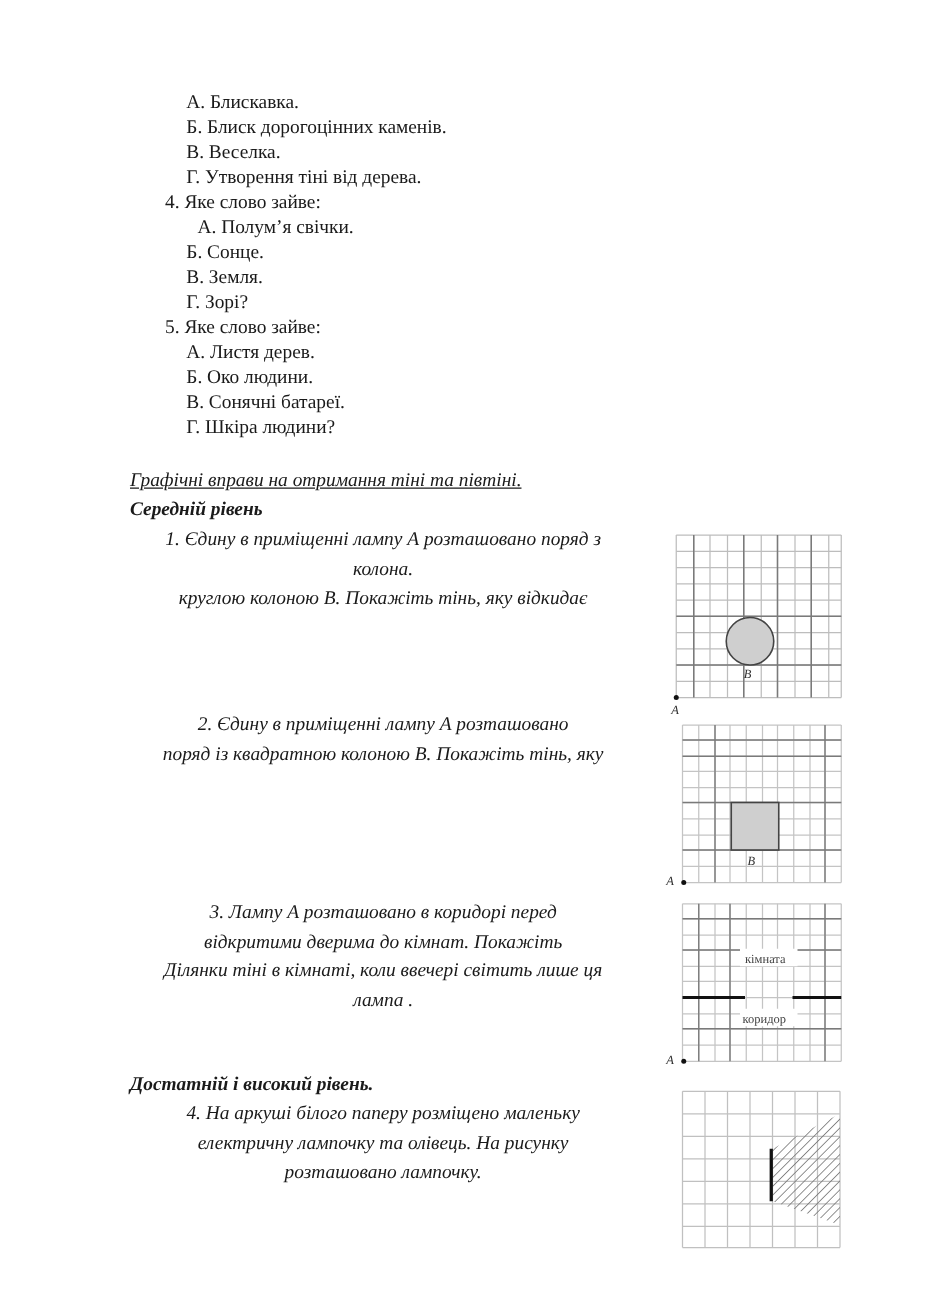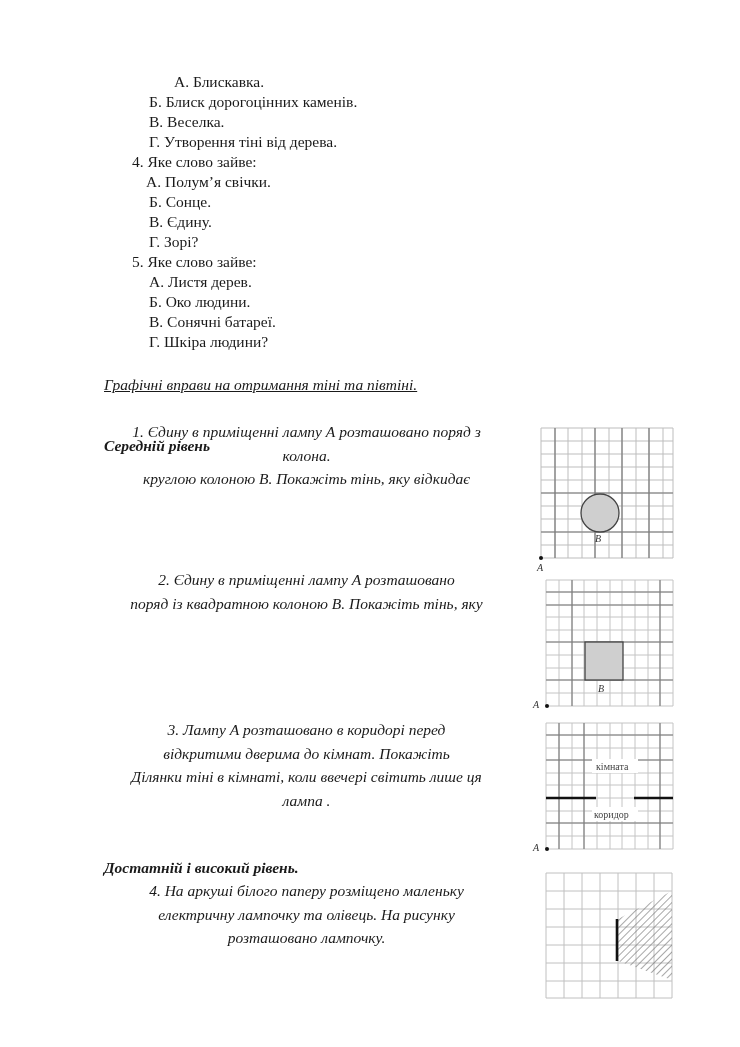--- a/index.html
+++ b/index.html
@@ -9,39 +9,39 @@
   .it { font-style: italic; text-align: center; }
   .bold { font-weight: bold; }
   .ul { text-decoration: underline; }
   .para { position: absolute; left: 104px; width: 405px; font-size: 15.5px; line-height: 23.5px; font-style: italic; text-align: center; }
   .fig { position: absolute; }
   svg text { font-family: "Liberation Serif", "DejaVu Serif", serif; }
 </style>
 </head>
 <body>
 
-<div class="line" style="left:149px; top:72px;margin-left:25px;">А. Блискавка.</div>
+<div class="line" style="left:149px; top:72px;">А. Блискавка.</div>
 <div class="line" style="left:149px; top:92px;">Б. Блиск дорогоцінних каменів.</div>
 <div class="line" style="left:149px; top:112px;">В. Веселка.</div>
 <div class="line" style="left:149px; top:132px;">Г. Утворення тіні від дерева.</div>
 
 <div class="line" style="left:132px; top:152px;">4. Яке слово зайве:</div>
-<div class="line" style="left:146px; top:172px;text-align:center;">А. Полум’я свічки.</div>
+<div class="line" style="left:158px; top:172px;text-align:center;">А. Полум’я свічки.</div>
 <div class="line" style="left:149px; top:192px;">Б. Сонце.</div>
-<div class="line" style="left:149px; top:212px;">В. Єдину.</div>
+<div class="line" style="left:149px; top:212px;">В. Земля.</div>
 <div class="line" style="left:149px; top:232px;">Г. Зорі?</div>
 
 <div class="line" style="left:132px; top:252px;">5. Яке слово зайве:</div>
 <div class="line" style="left:149px; top:272px;">А. Листя дерев.</div>
 <div class="line" style="left:149px; top:292px;">Б. Око людини.</div>
 <div class="line" style="left:149px; top:312px;">В. Сонячні батареї.</div>
 <div class="line" style="left:149px; top:332px;">Г. Шкіра людини?</div>
 
 <div class="line it ul" style="left:104px; top:375px;">Графічні вправи на отримання тіні та півтіні.</div>
-<div class="line it bold" style="left:104px; top:398px;margin-top:38px;">Середній рівень</div>
+<div class="line it bold" style="left:104px; top:398px;">Середній рівень</div>
 
 <div class="para" style="top:420px;">
   <div>1. Єдину  в приміщенні лампу А  розташовано поряд з</div>
   <div>колона.</div>
   <div>круглою        колоною В. Покажіть тінь,  яку відкидає</div>
 </div>
 <svg class="fig" style="left:533px; top:420px;" width="150" height="155">
   <g stroke="#bdbdbd" stroke-width="1">
     <line x1="8" y1="8" x2="8" y2="138"></line>
       <line x1="22" y1="8" x2="22" y2="138"></line>

